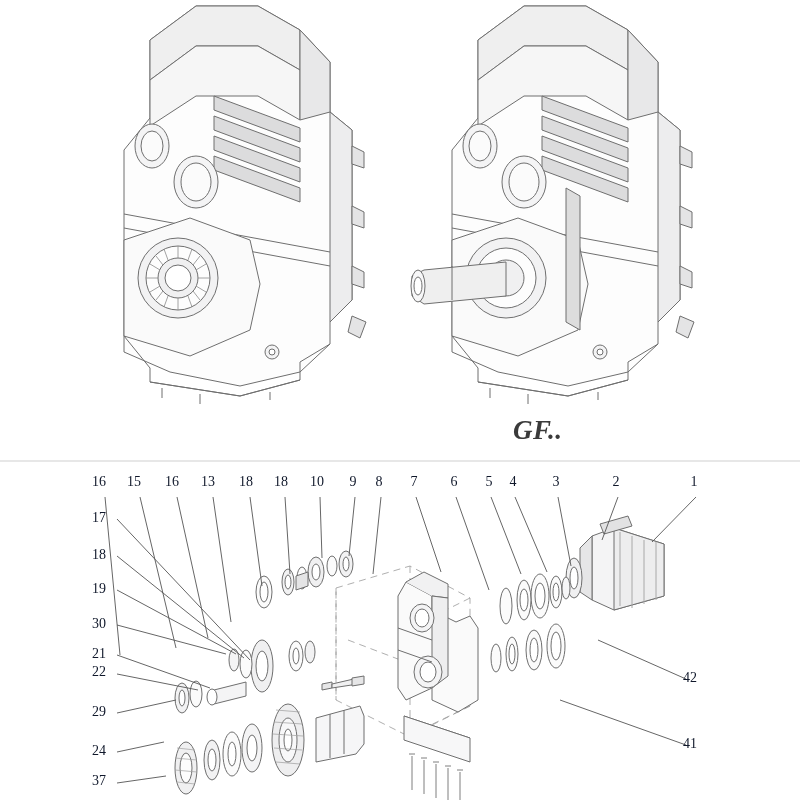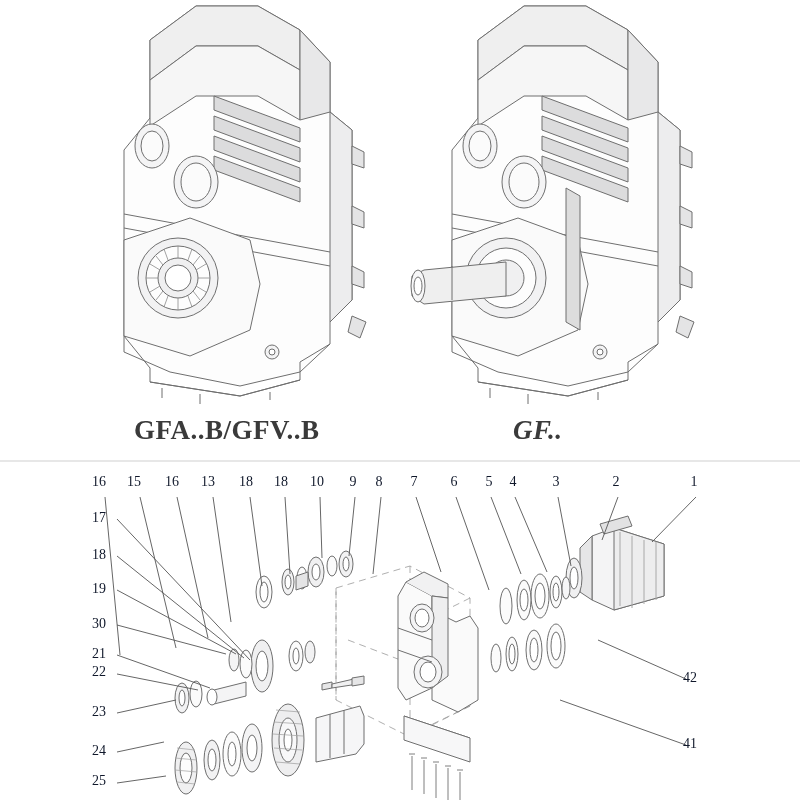--- a/index.html
+++ b/index.html
@@ -305,21 +305,20 @@
         <line x1="117" y1="783" x2="166" y2="776"></line>
       </g>
 
       <g stroke="#555555" stroke-width="0.9" fill="none">
         <line x1="686" y1="679" x2="598" y2="640"></line>
         <line x1="686" y1="745" x2="560" y2="700"></line>
       </g>
     </g>
   </svg>
 
-  <div class="model-caption" id="caption-left">GFA..B/GFV..B</div>
   <div class="model-caption" id="caption-right">GF..</div>
 
   <div id="callout-layer">
       <div class="callout" style="left: 90px; top: 474px; width: 18px;">16</div>
       <div class="callout" style="left: 125px; top: 474px; width: 18px;">15</div>
       <div class="callout" style="left: 163px; top: 474px; width: 18px;">16</div>
       <div class="callout" style="left: 199px; top: 474px; width: 18px;">13</div>
       <div class="callout" style="left: 237px; top: 474px; width: 18px;">18</div>
       <div class="callout" style="left: 272px; top: 474px; width: 18px;">18</div>
       <div class="callout" style="left: 308px; top: 474px; width: 18px;">10</div>
@@ -331,19 +330,19 @@
       <div class="callout" style="left: 504px; top: 474px; width: 18px;">4</div>
       <div class="callout" style="left: 547px; top: 474px; width: 18px;">3</div>
       <div class="callout" style="left: 607px; top: 474px; width: 18px;">2</div>
       <div class="callout" style="left: 685px; top: 474px; width: 18px;">1</div>
       <div class="callout" style="left: 90px; top: 510px; width: 18px;">17</div>
       <div class="callout" style="left: 90px; top: 547px; width: 18px;">18</div>
       <div class="callout" style="left: 90px; top: 581px; width: 18px;">19</div>
       <div class="callout" style="left: 90px; top: 616px; width: 18px;">30</div>
       <div class="callout" style="left: 90px; top: 646px; width: 18px;">21</div>
       <div class="callout" style="left: 90px; top: 664px; width: 18px;">22</div>
-      <div class="callout" style="left: 90px; top: 704px; width: 18px;">23</div>
+      <div class="callout" style="left: 90px; top: 704px; width: 18px;">29</div>
       <div class="callout" style="left: 90px; top: 743px; width: 18px;">24</div>
-      <div class="callout" style="left: 90px; top: 773px; width: 18px;">25</div>
+      <div class="callout" style="left: 90px; top: 773px; width: 18px;">37</div>
       <div class="callout" style="left: 681px; top: 670px; width: 18px;">42</div>
       <div class="callout" style="left: 681px; top: 736px; width: 18px;">41</div>
     </div>
 </div>
 
 </body></html>

